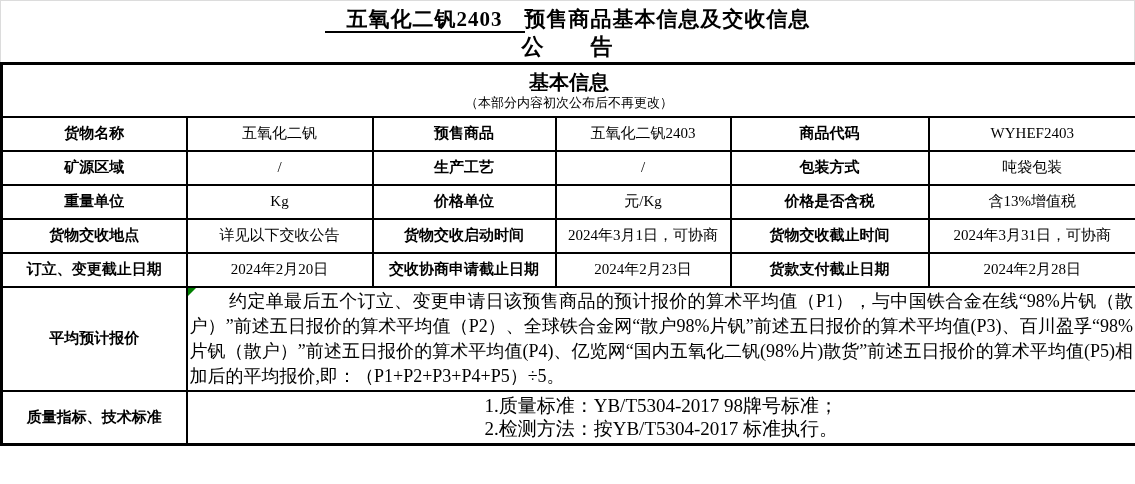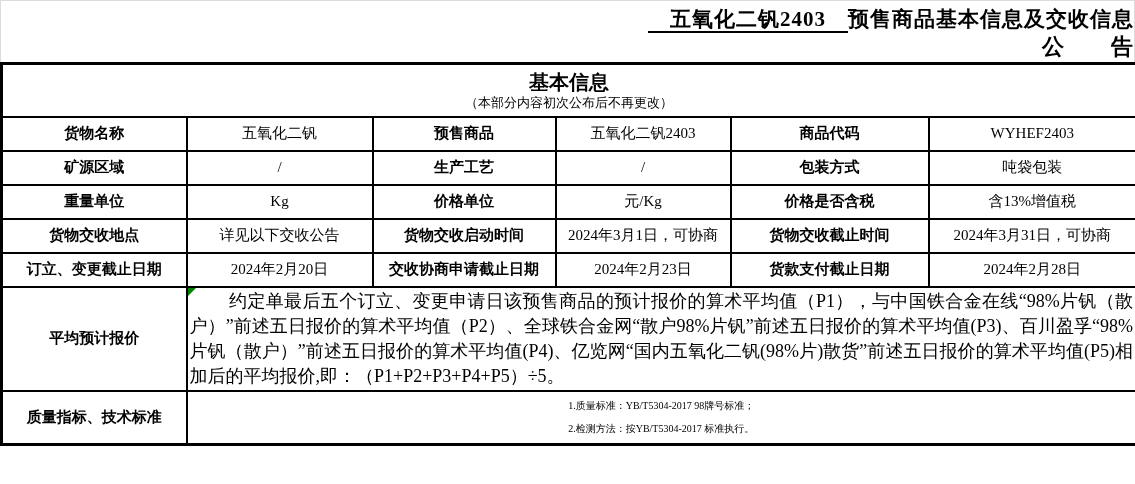--- a/index.html
+++ b/index.html
@@ -15,21 +15,21 @@
     background: #ffffff;
     overflow: hidden;
   }
 
   
   .title-block {
     height: 62px;
     border-top: 1px solid #dcdcdc;
     border-left: 1px solid #dcdcdc;
     border-right: 1px solid #dcdcdc;
-    text-align: right;
+    text-align: center;
     overflow: hidden;
   }
   .title-line1 {
     margin-top: 5px;
     font-size: 21px;
     font-weight: bold;
     line-height: 27px;
     letter-spacing: 1px;
     white-space: nowrap;
   }
@@ -80,21 +80,21 @@
   .corner-marker {
     position: absolute;
     top: 0; left: 0;
     width: 0; height: 0;
     border-top: 8px solid #008000;
     border-right: 8px solid transparent;
   }
 
   tr.quality-row { height: 54px; }
   td.quality-cell { text-align: left; padding: 2px 4px; }
-  .qline { font-size: 10px; line-height: 23px; white-space: nowrap; text-align: center; }
+  .qline { font-size: 19px; line-height: 23px; white-space: nowrap; text-align: center; }
 </style>
 </head>
 <body>
 
 <div class="page">
 
   <div class="title-block">
     <div class="title-line1"><span class="title-underlined">　五氧化二钒2403　</span><span>预售商品基本信息及交收信息</span></div>
     <div class="title-line2">公　　告</div>
   </div>

